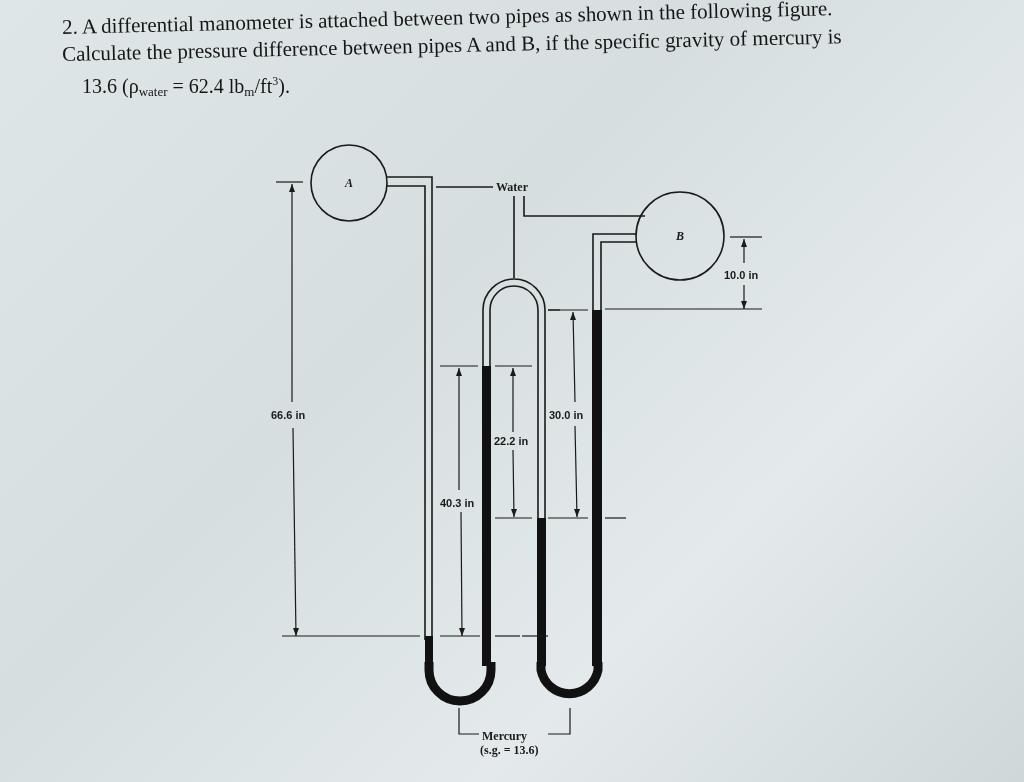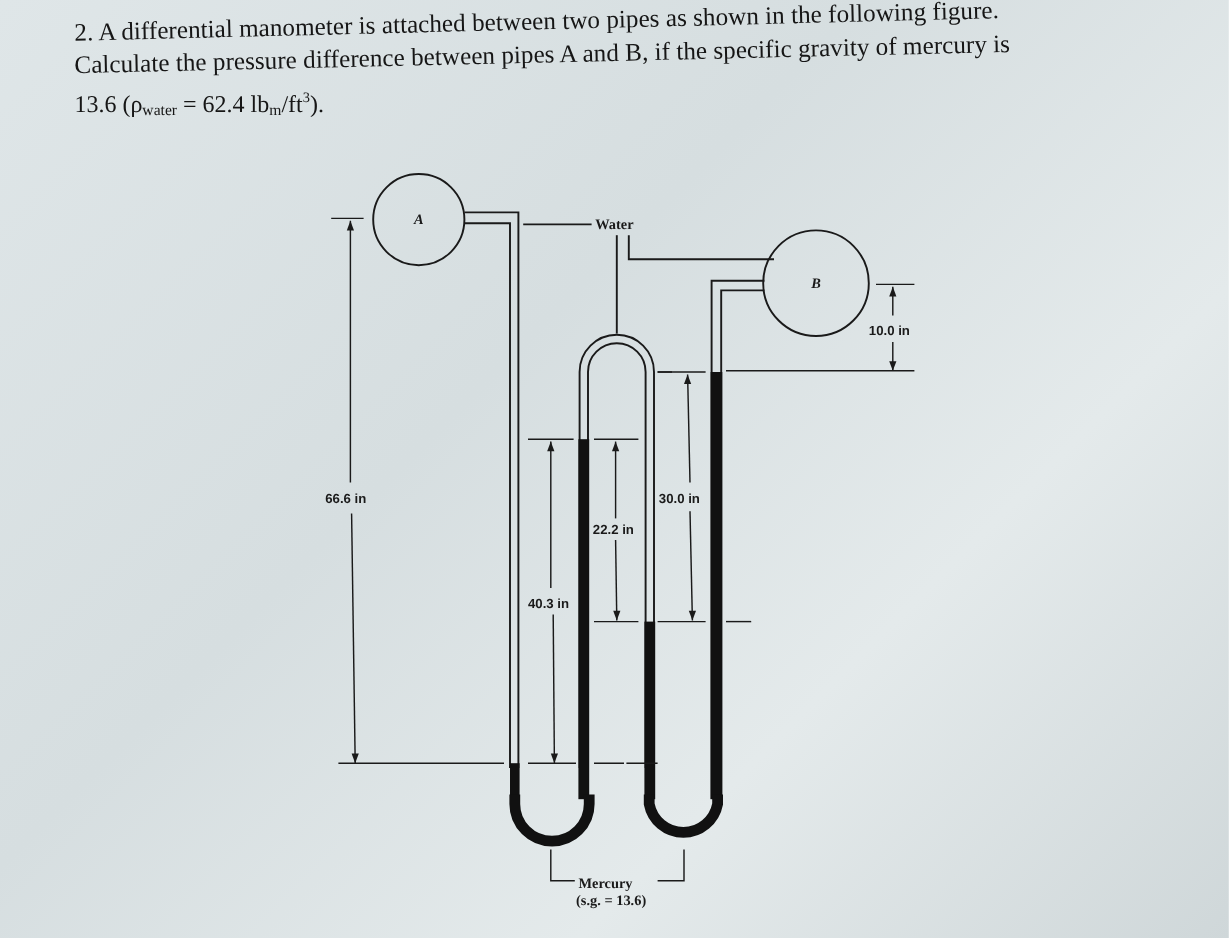--- a/index.html
+++ b/index.html
@@ -10,21 +10,21 @@
     font-family: "Liberation Serif", serif;
     color: #161616;
   }
   .problem {
     position: absolute; left: 62px; top: 14px; width: 920px;
     font-size: 21px; line-height: 27px;
   }
   .problem .line { display: block; white-space: nowrap; }
   .line1 { transform: rotate(-1.4deg); transform-origin: left center; }
   .line2 { transform: rotate(-1.3deg); transform-origin: left center; }
-  .line3 { font-size: 20px; }
+  .line3 { font-size: 20px; margin-left: 20px; }
   .sub { font-size: 13px; vertical-align: -3px; }
   .sup { font-size: 12px; vertical-align: 8px; }
   svg.fig { position: absolute; left: 0; top: 0; }
   .lbl { font-family: "Liberation Sans", sans-serif; font-weight: bold; font-size: 11px; fill: #1a1a1a; }
   .lblser { font-family: "Liberation Serif", serif; font-weight: bold; font-size: 12px; fill: #1a1a1a; }
 </style>
 </head>
 <body>
 
 <div class="problem">

